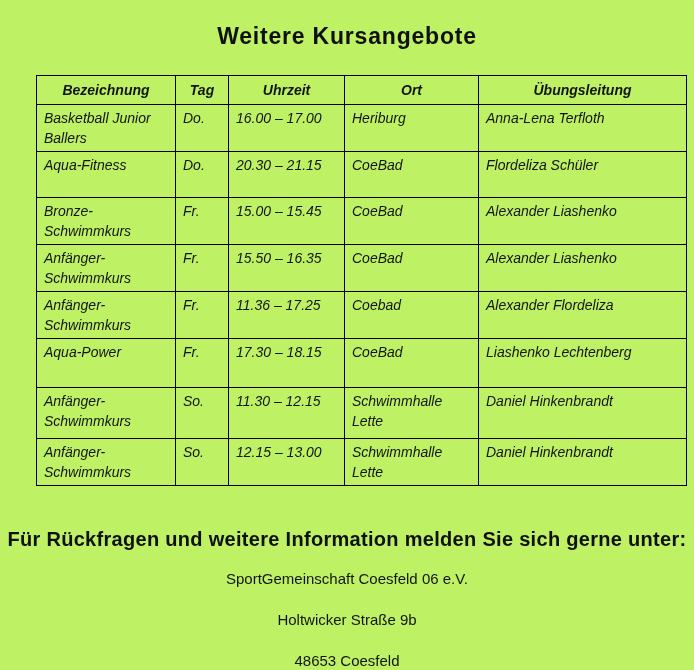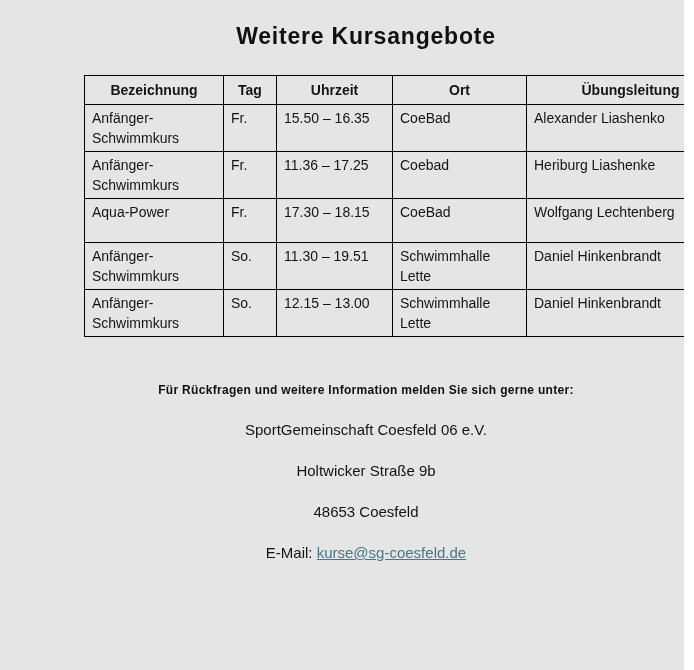--- a/index.html
+++ b/index.html
@@ -2,27 +2,26 @@
 <html><head>
 <meta charset="utf-8">
 <style>
   html, body {
     margin: 0;
     padding: 0;
     background: #ffffff;
   }
   .page {
     position: relative;
-    width: 636px;
+    width: 694px;
     height: 670px;
-    background: #e5e5e5;
+    background: #bef264;
     overflow: hidden;
     font-family: "Liberation Sans", sans-serif;
     color: #141414;
-    padding-left: 48px;
   }
   .doc-title {
     margin: 0;
     padding-top: 22px;
     font-size: 23px;
     line-height: 28px;
     font-weight: bold;
     letter-spacing: 0.8px;
     text-align: center;
     color: #101010;
@@ -31,20 +30,21 @@
     border-collapse: collapse;
     table-layout: fixed;
     width: 650px;
     margin: 25px 0 0 36px;
   }
   table.course-table th,
   table.course-table td {
     border: 1.5px solid #000000;
     font-size: 14px;
     overflow: hidden;
+    font-style: italic;
   }
   table.course-table th {
     font-weight: bold;
     text-align: center;
     vertical-align: middle;
     padding: 2px 3px;
     height: 24px;
   }
   table.course-table td {
     vertical-align: top;
@@ -60,21 +60,21 @@
   tbody tr:nth-child(1) { height: 38px; }
   tbody tr:nth-child(2) { height: 46px; }
   tbody tr:nth-child(3) { height: 44px; }
   tbody tr:nth-child(4) { height: 42px; }
   tbody tr:nth-child(5) { height: 42px; }
   tbody tr:nth-child(6) { height: 49px; }
   tbody tr:nth-child(7) { height: 51px; }
   tbody tr:nth-child(8) { height: 42px; }
   .footer-heading {
     margin: 42px 0 6px 0;
-    font-size: 12px;
+    font-size: 20px;
     line-height: 22px;
     font-weight: bold;
     letter-spacing: 0.3px;
     text-align: center;
     color: #101010;
   }
   .contact-block {
     margin-top: 13px;
     text-align: center;
   }
@@ -108,44 +108,65 @@
       <tr>
         <th>Bezeichnung</th>
         <th>Tag</th>
         <th>Uhrzeit</th>
         <th>Ort</th>
         <th>Übungsleitung</th>
       </tr>
     </thead>
     <tbody>
       <tr>
+        <td>Basketball Junior Ballers</td>
+        <td>Do.</td>
+        <td>16.00 – 17.00</td>
+        <td>Heriburg</td>
+        <td>Anna-Lena Terfloth</td>
+      </tr>
+      <tr>
+        <td>Aqua-Fitness</td>
+        <td>Do.</td>
+        <td>20.30 – 21.15</td>
+        <td>CoeBad</td>
+        <td>Flordeliza Schüler</td>
+      </tr>
+      <tr>
+        <td>Bronze-Schwimmkurs</td>
+        <td>Fr.</td>
+        <td>15.00 – 15.45</td>
+        <td>CoeBad</td>
+        <td>Alexander Liashenko</td>
+      </tr>
+      <tr>
         <td>Anfänger-Schwimmkurs</td>
         <td>Fr.</td>
         <td>15.50 – 16.35</td>
         <td>CoeBad</td>
         <td>Alexander Liashenko</td>
       </tr>
       <tr>
         <td>Anfänger-Schwimmkurs</td>
         <td>Fr.</td>
         <td>11.36 – 17.25</td>
         <td>Coebad</td>
-        <td>Heriburg Liashenke</td>
+        <td>Alexander Flordeliza</td>
       </tr>
       <tr>
         <td>Aqua-Power</td>
         <td>Fr.</td>
         <td>17.30 – 18.15</td>
         <td>CoeBad</td>
-        <td>Wolfgang Lechtenberg</td>
+        <td>Liashenko Lechtenberg</td>
       </tr>
       <tr>
         <td>Anfänger-Schwimmkurs</td>
         <td>So.</td>
-        <td>11.30 – 19.51</td>
+        <td>11.30 – 12.15</td>
         <td>Schwimmhalle Lette</td>
         <td>Daniel Hinkenbrandt</td>
       </tr>
       <tr>
         <td>Anfänger-Schwimmkurs</td>
         <td>So.</td>
         <td>12.15 – 13.00</td>
         <td>Schwimmhalle Lette</td>
         <td>Daniel Hinkenbrandt</td>
       </tr>

